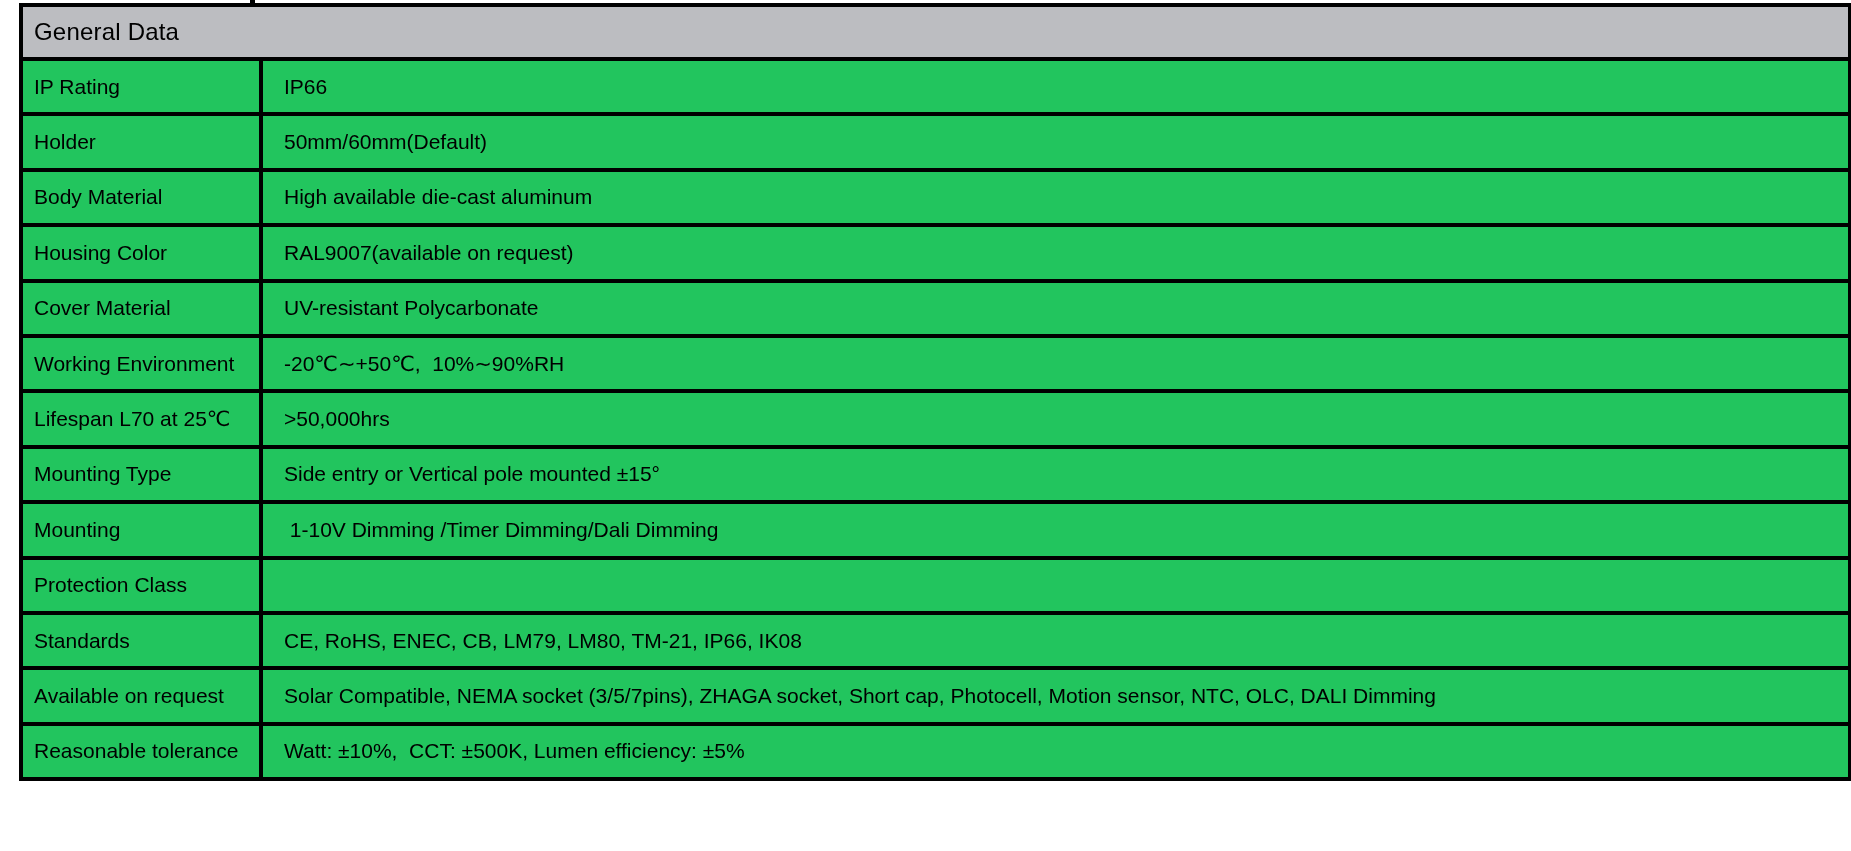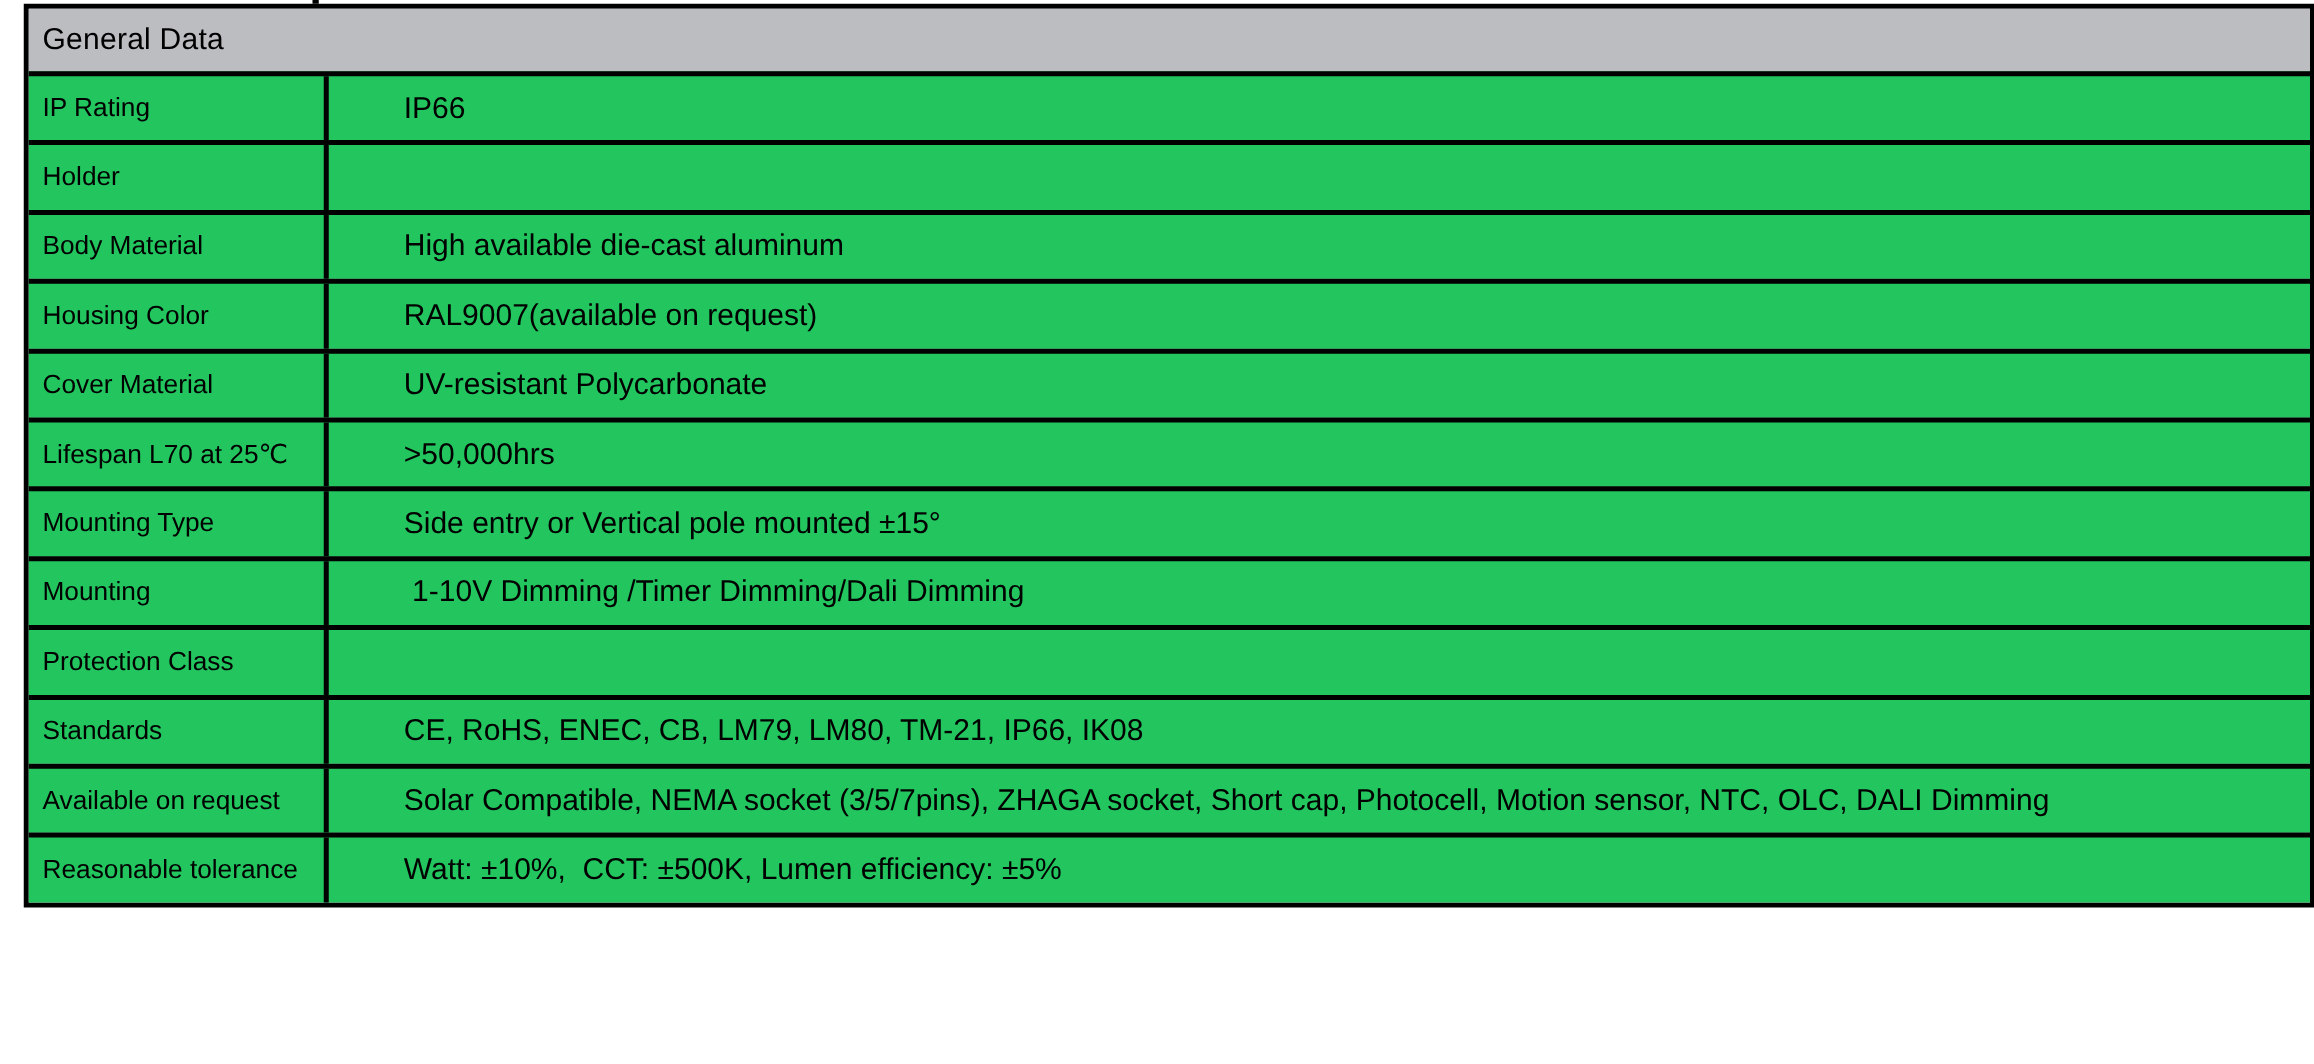--- a/index.html
+++ b/index.html
@@ -59,54 +59,58 @@
     font-size: 21px;
     white-space: nowrap;
     overflow: hidden;
   }
 
   .cell-value {
     flex: 1;
     display: flex;
     align-items: center;
     padding-left: 21px;
-    font-size: 24px;
+    font-size: 21px;
     white-space: nowrap;
     overflow: hidden;
-    margin-left: 39px;
   }
 </style>
 </head>
 <body>
 
 <div class="stray-mark"></div>
 
 <div class="gd-table">
   <div class="gd-header">
     <span>General Data</span>
   </div>
 
   <div class="gd-row">
     <div class="cell-label">IP Rating</div>
     <div class="cell-value">IP66</div>
   </div>
   <div class="gd-row">
     <div class="cell-label">Holder</div>
+    <div class="cell-value">50mm/60mm(Default)</div>
   </div>
   <div class="gd-row">
     <div class="cell-label">Body Material</div>
     <div class="cell-value">High available die-cast aluminum</div>
   </div>
   <div class="gd-row">
     <div class="cell-label">Housing Color</div>
     <div class="cell-value">RAL9007(available on request)</div>
   </div>
   <div class="gd-row">
     <div class="cell-label">Cover Material</div>
     <div class="cell-value">UV-resistant Polycarbonate</div>
+  </div>
+  <div class="gd-row">
+    <div class="cell-label">Working Environment</div>
+    <div class="cell-value">-20℃∼+50℃,&nbsp; 10%∼90%RH</div>
   </div>
   <div class="gd-row">
     <div class="cell-label">Lifespan L70 at 25℃</div>
     <div class="cell-value">&gt;50,000hrs</div>
   </div>
   <div class="gd-row">
     <div class="cell-label">Mounting Type</div>
     <div class="cell-value">Side entry or Vertical pole mounted ±15°</div>
   </div>
   <div class="gd-row">

